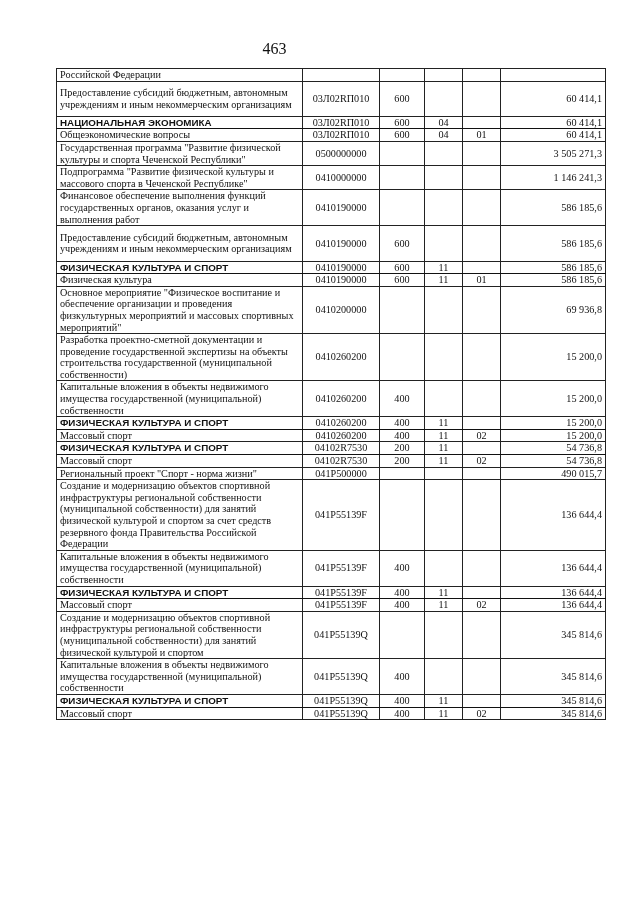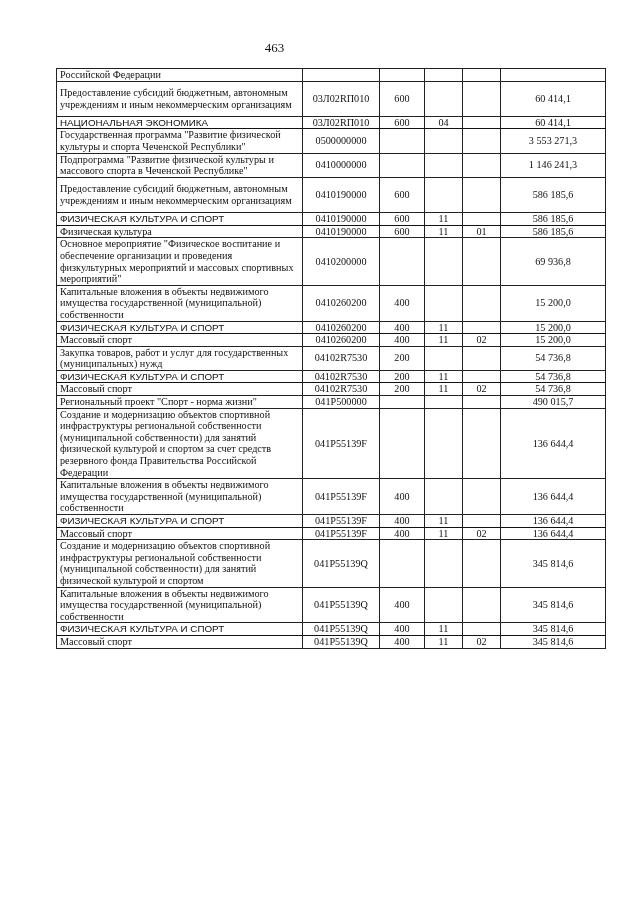--- a/index.html
+++ b/index.html
@@ -1,26 +1,26 @@
 <!DOCTYPE html>
 <html><head>
 <meta charset="utf-8">
 <style>
   html, body { margin: 0; padding: 0; background: #ffffff; }
   body { width: 640px; height: 905px; position: relative; overflow: hidden;
          font-family: "Liberation Serif", "DejaVu Serif", serif; color: #111; }
   .page-number { position: absolute; top: 40px; left: 0; width: 549px; text-align: center;
-                 font-size: 13px; }
+                 font-size: 16px; }
   table.budget { position: absolute; top: 68px; left: 56px; width: 549px;
                  border-collapse: collapse; table-layout: fixed; font-size: 10.2px; line-height: 11.6px; }
   table.budget td { border: 1px solid #222; padding: 0 3px; vertical-align: middle; overflow: hidden; }
   td.name { text-align: left; }
   td.code, td.vr, td.rz, td.pr { text-align: center; }
-  td.sum { text-align: center; padding-right: 2px; }
-  tr.caps td.name { font-family: "Liberation Sans", "DejaVu Sans", sans-serif; font-size: 9.8px; }
+  td.sum { text-align: right; padding-right: 2px; }
+  tr.caps td.name { font-family: "Liberation Sans", "DejaVu Sans", sans-serif; font-size: 9.8px; font-weight: bold; }
   tr.thick td { border-top: 1.6px solid #111; border-bottom: 1.6px solid #111; }
 </style>
 </head>
 <body>
 
 <div class="page-number">463</div>
 
 <table class="budget">
   <colgroup>
     <col style="width:246px">
@@ -48,37 +48,53 @@
         <td class="sum">60 414,1</td>
       </tr>
       <tr class="caps thick" style="height: 12.1px;">
         <td class="name">НАЦИОНАЛЬНАЯ ЭКОНОМИКА</td>
         <td class="code">03Л02RП010</td>
         <td class="vr">600</td>
         <td class="rz">04</td>
         <td class="pr"></td>
         <td class="sum">60 414,1</td>
       </tr>
+      <tr style="height: 12.1px;">
+        <td class="name">Общеэкономические вопросы</td>
+        <td class="code">03Л02RП010</td>
+        <td class="vr">600</td>
+        <td class="rz">04</td>
+        <td class="pr">01</td>
+        <td class="sum">60 414,1</td>
+      </tr>
       <tr style="height: 23.7px;">
         <td class="name">Государственная программа "Развитие физической культуры и спорта Чеченской Республики"</td>
         <td class="code">0500000000</td>
         <td class="vr"></td>
         <td class="rz"></td>
         <td class="pr"></td>
-        <td class="sum">3 553 271,3</td>
+        <td class="sum">3 505 271,3</td>
       </tr>
       <tr style="height: 23.7px;">
         <td class="name">Подпрограмма "Развитие физической культуры и массового спорта в Чеченской Республике"</td>
         <td class="code">0410000000</td>
         <td class="vr"></td>
         <td class="rz"></td>
         <td class="pr"></td>
         <td class="sum">1 146 241,3</td>
       </tr>
       <tr style="height: 35.3px;">
+        <td class="name">Финансовое обеспечение выполнения функций государственных органов, оказания услуг и выполнения работ</td>
+        <td class="code">0410190000</td>
+        <td class="vr"></td>
+        <td class="rz"></td>
+        <td class="pr"></td>
+        <td class="sum">586 185,6</td>
+      </tr>
+      <tr style="height: 35.3px;">
         <td class="name">Предоставление субсидий бюджетным, автономным учреждениям и иным некоммерческим организациям</td>
         <td class="code">0410190000</td>
         <td class="vr">600</td>
         <td class="rz"></td>
         <td class="pr"></td>
         <td class="sum">586 185,6</td>
       </tr>
       <tr class="caps thick" style="height: 12.1px;">
         <td class="name">ФИЗИЧЕСКАЯ КУЛЬТУРА И СПОРТ</td>
         <td class="code">0410190000</td>
@@ -96,20 +112,28 @@
         <td class="sum">586 185,6</td>
       </tr>
       <tr style="height: 46.9px;">
         <td class="name">Основное мероприятие "Физическое воспитание и обеспечение организации и проведения физкультурных мероприятий и массовых спортивных мероприятий"</td>
         <td class="code">0410200000</td>
         <td class="vr"></td>
         <td class="rz"></td>
         <td class="pr"></td>
         <td class="sum">69 936,8</td>
       </tr>
+      <tr style="height: 46.9px;">
+        <td class="name">Разработка проектно-сметной документации и проведение государственной экспертизы на объекты строительства государственной (муниципальной собственности)</td>
+        <td class="code">0410260200</td>
+        <td class="vr"></td>
+        <td class="rz"></td>
+        <td class="pr"></td>
+        <td class="sum">15 200,0</td>
+      </tr>
       <tr style="height: 35.3px;">
         <td class="name">Капитальные вложения в объекты недвижимого имущества государственной (муниципальной) собственности</td>
         <td class="code">0410260200</td>
         <td class="vr">400</td>
         <td class="rz"></td>
         <td class="pr"></td>
         <td class="sum">15 200,0</td>
       </tr>
       <tr class="caps thick" style="height: 12.1px;">
         <td class="name">ФИЗИЧЕСКАЯ КУЛЬТУРА И СПОРТ</td>
@@ -119,28 +143,20 @@
         <td class="pr"></td>
         <td class="sum">15 200,0</td>
       </tr>
       <tr style="height: 12.1px;">
         <td class="name">Массовый спорт</td>
         <td class="code">0410260200</td>
         <td class="vr">400</td>
         <td class="rz">11</td>
         <td class="pr">02</td>
         <td class="sum">15 200,0</td>
-      </tr>
-      <tr style="height: 23.7px;">
-        <td class="name">Закупка товаров, работ и услуг для государственных (муниципальных) нужд</td>
-        <td class="code">04102R7530</td>
-        <td class="vr">200</td>
-        <td class="rz"></td>
-        <td class="pr"></td>
-        <td class="sum">54 736,8</td>
       </tr>
       <tr class="caps thick" style="height: 12.1px;">
         <td class="name">ФИЗИЧЕСКАЯ КУЛЬТУРА И СПОРТ</td>
         <td class="code">04102R7530</td>
         <td class="vr">200</td>
         <td class="rz">11</td>
         <td class="pr"></td>
         <td class="sum">54 736,8</td>
       </tr>
       <tr style="height: 12.1px;">

